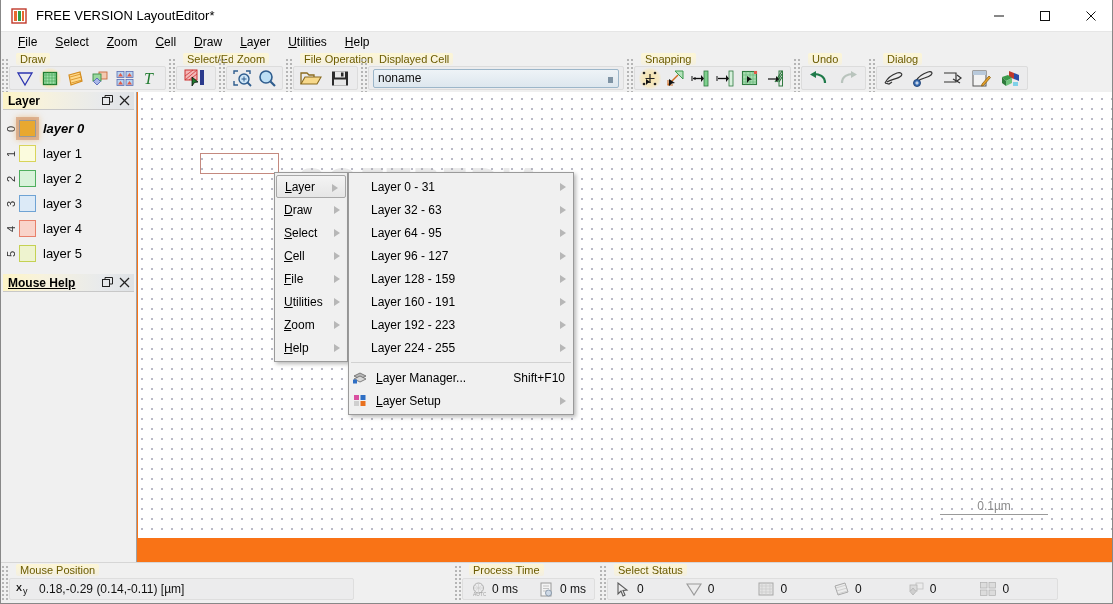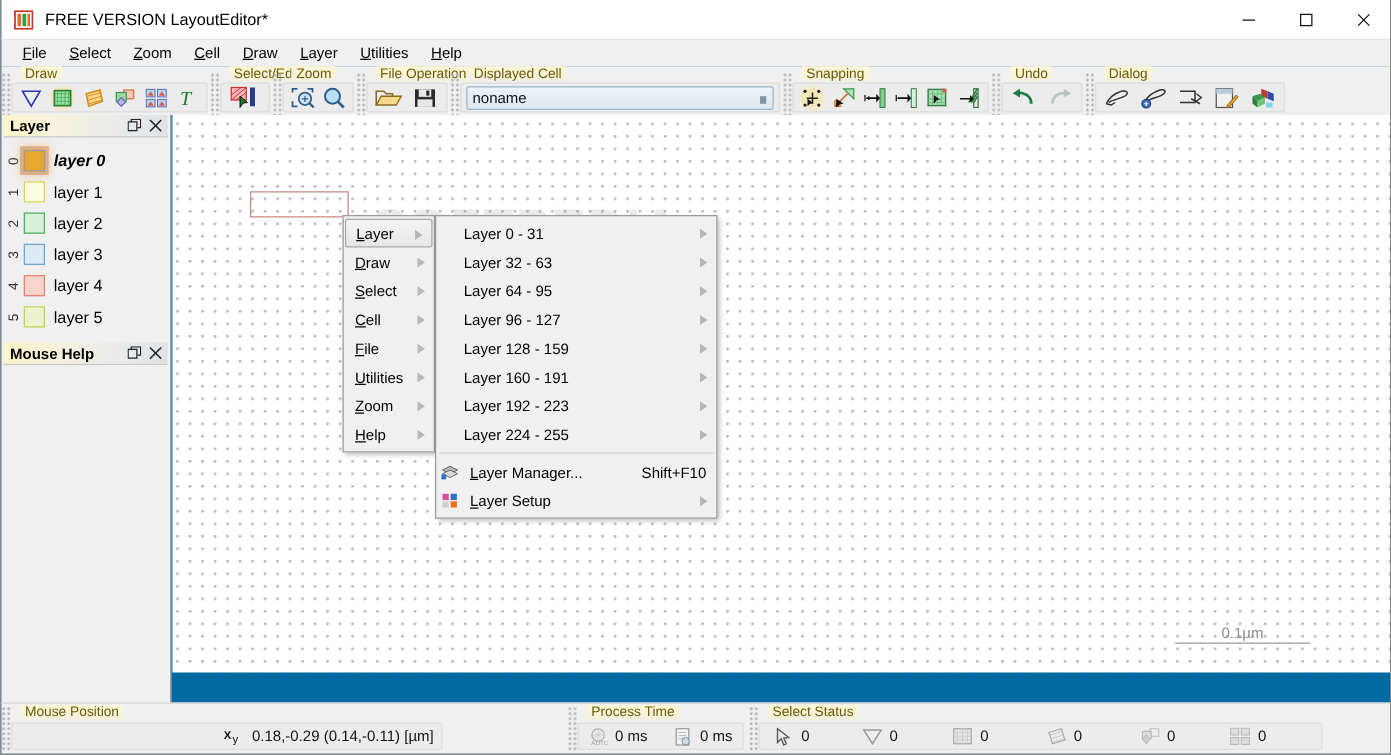--- a/index.html
+++ b/index.html
@@ -8,21 +8,21 @@
     width: 1113px; height: 604px;
     overflow: hidden;
     font-family: "Liberation Sans", sans-serif;
     font-size: 12px;
     color: #000;
     background: #f0f0f0;
   }
   #app {
     position: relative;
     width: 1113px; height: 604px;
-    background: #0369a1;
+    background: #f97316;
     border: 1px solid #888;
     border-top: none;
     overflow: hidden;
   }
 
   
   .titlebar {
     position: absolute; left: 0; top: 0; width: 1113px; height: 32px;
     background: #ffffff;
     border-bottom: 1px solid #e6e6e6;
@@ -135,21 +135,21 @@
     width: 17px; height: 17px; margin-right: 7px;
     border: 1px solid #999;
     position: relative;
   }
   .layer-swatch.sel {
     outline: 3px solid rgba(206,140,96,0.55);
     box-shadow: 0 0 6px 3px rgba(235,180,110,0.65);
   }
   .layer-name { font-size: 13px; color: #000; }
   .layer-name.sel { font-weight: bold; font-style: italic; }
-  .mousehelp-title { margin-top: 8px; }
+  .mousehelp-title { margin-top: 8px; text-decoration: underline; }
 
   
   .canvas {
     position: absolute; left: 137px; top: 92px; width: 976px; height: 446px;
     background: #ffffff;
     background-image: radial-gradient(circle at 1px 1px, #b9b9c6 1px, transparent 1.3px);
     background-size: 10px 10px;
     background-position: 3px 6px;
     overflow: hidden;
   }
@@ -213,21 +213,21 @@
     position: absolute; left: 0; bottom: 0; width: 1113px; height: 41px;
     background: #f0f0f0;
     border-top: 1px solid #d6d6d6;
     display: flex; align-items: flex-end;
   }
   .sb-group { position: relative; height: 41px; display: flex; align-items: flex-end; }
   .sb-box {
     position: relative;
     background: #ececed; border: 1px solid #dedede; border-radius: 2px;
     height: 22px; margin-bottom: 3px; margin-right: 4px;
-    display: flex; align-items: center; padding: 0 6px; gap: 5px; justify-content: flex-end;
+    display: flex; align-items: center; padding: 0 6px; gap: 5px;
   }
   .sb-label {
     position: absolute; top: -15px; left: 6px;
     font-size: 11px; color: #6b5b00;
     background: linear-gradient(to bottom,#fdf6d5,#f3efe1);
     padding: 0 4px; border-radius: 2px; white-space: nowrap;
   }
   .sb-val { font-size: 12px; color: #111; }
   .sb-item { display: flex; align-items: center; gap: 5px; margin-right: 14px; }
   .sb-icon { width: 18px; height: 16px; display: inline-flex; align-items: center; justify-content: center; }

